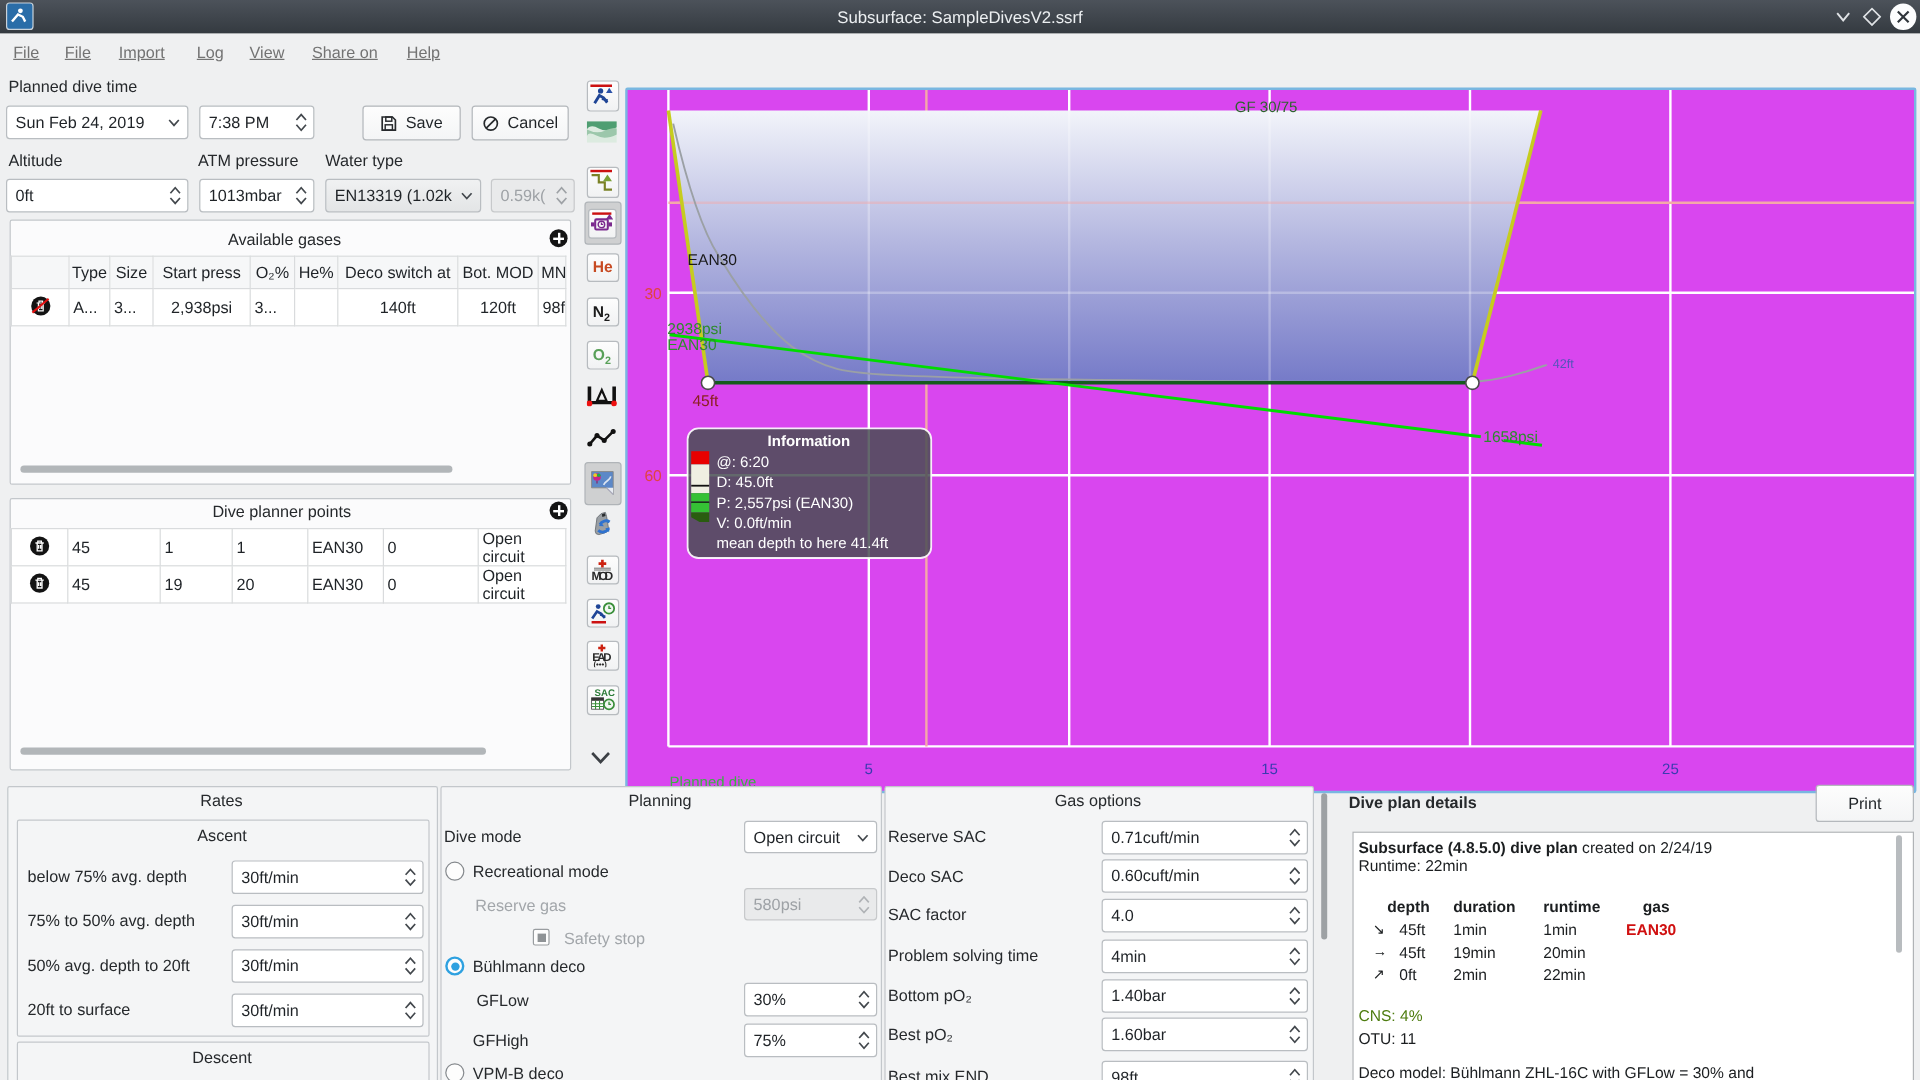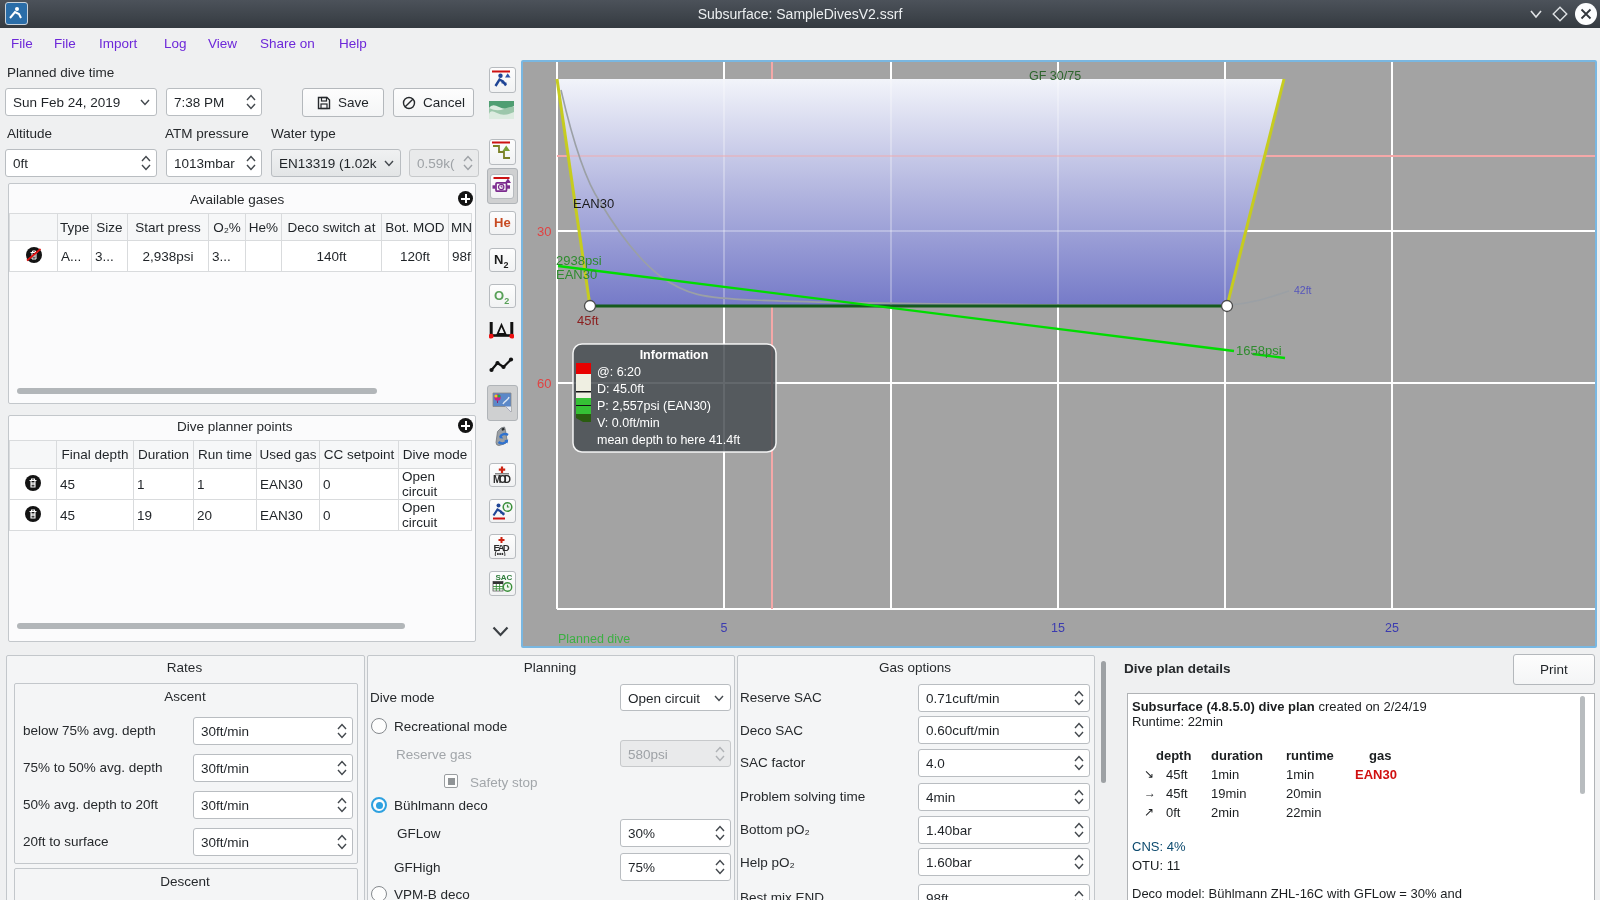--- a/index.html
+++ b/index.html
@@ -3,21 +3,21 @@
 <meta charset="utf-8">
 <style>
 html,body{margin:0;padding:0;}
 body{width:1600px;height:900px;overflow:hidden;font-family:"Liberation Sans",sans-serif;background:#eff0f1;position:relative;}
 #root{position:absolute;left:0;top:0;width:1470px;height:900px;}
 .abs{position:absolute;}
 #titlebar{left:0;top:0;width:1600px;height:28px;background:linear-gradient(#4c525a,#343a40);}
 #titletext{left:0;top:0;width:1600px;height:28px;line-height:29px;text-align:center;color:#eceff1;font-size:14px;}
 #appicon{left:5px;top:2px;width:21px;height:21px;background:#2a6da8;border:1px solid #c9d2da;border-radius:3px;}
 #menubar{left:0;top:28px;width:1600px;height:32px;background:#eff0f1;}
-.menuitem{position:absolute;top:36px;font-size:13.5px;color:#6d28d9;}
+.menuitem{position:absolute;top:36px;font-size:13.5px;color:#737373;text-decoration:underline;}
 .label{position:absolute;font-size:13.5px;color:#26292c;white-space:nowrap;}
 .spin,.combo{position:absolute;background:#fff;border:1px solid #b9bdc1;border-radius:3px;font-size:13.5px;color:#1f2327;white-space:nowrap;}
 .spin span,.combo span{position:absolute;left:7px;top:50%;transform:translateY(-50%);}
 .spin svg,.combo svg{position:absolute;right:4px;top:50%;transform:translateY(-50%);}
 .spin.dis{background:#e9eaeb;border-color:#c7c9cb;color:#9ea2a6;}
 .combo.gray{background:linear-gradient(#f0f1f2,#e3e5e6);}
 .btn{position:absolute;background:linear-gradient(#fdfdfd,#f4f5f6);border:1px solid #b4b8bc;border-radius:3px;font-size:13.5px;color:#1f2327;display:flex;align-items:center;justify-content:center;gap:7px;}
 .panel{position:absolute;background:#f4f5f6;border:1px solid #c3c7cb;border-radius:2px;}
 .plus{position:absolute;width:15px;height:15px;border-radius:50%;background:#141414;}
 .plus:before{content:"";position:absolute;left:3px;top:6.5px;width:9px;height:2px;background:#fff;}
@@ -177,29 +177,20 @@
 <colgroup>
         <col style="width:47px">
         <col style="width:77px">
         <col style="width:60px">
         <col style="width:63px">
         <col style="width:63px">
         <col style="width:79px">
         <col style="width:73px">
       </colgroup>
 <tbody>
-        <tr style="height:28px">
-          <th></th>
-          <th>Final depth</th>
-          <th>Duration</th>
-          <th>Run time</th>
-          <th>Used gas</th>
-          <th>CC setpoint</th>
-          <th>Dive mode</th>
-        </tr>
 <tr style="height:31px">
           <td style="text-align:center"><svg width="18" height="18" viewBox="0 0 18 18">
               <circle cx="9" cy="9" r="8" fill="#131313"></circle>
               <path d="M5.5 6.5 H12.5 M7 6.5 V13 H11 V6.5 M8.2 8.2 V11.3 M9.8 8.2 V11.3 M7.5 6.5 V5 H10.5 V6.5" stroke="#fff" stroke-width="1.1" fill="none"></path>
             </svg></td>
           <td>45</td>
           <td>1</td>
           <td>1</td>
           <td>EAN30</td>
           <td>0</td>
@@ -317,21 +308,21 @@
       <rect x="2" y="9.5" width="10" height="9.5" fill="#fff" stroke="#444" stroke-width="0.7"></rect>
       <rect x="2" y="9.5" width="10" height="2.5" fill="#333"></rect>
       <path d="M2 14.5 H12 M2 16.8 H12 M5.3 12 V19 M8.6 12 V19" stroke="#3a8f3a" stroke-width="0.9"></path>
       <circle cx="16.5" cy="15" r="4.2" fill="#f2f7f2" stroke="#3a8f3a" stroke-width="1.4"></circle>
       <path d="M16.5 12.8 V15 L18.2 15" stroke="#3a8f3a" stroke-width="1.1" fill="none"></path>
     </svg>
 <svg class="abs" style="left:492px;top:625px" width="17" height="13" viewBox="0 0 17 13">
       <path d="M1.5 2.5 L8.5 10 L15.5 2.5" stroke="#3c4045" stroke-width="2.2" fill="none"></path>
     </svg>
 
-<div class="abs" id="chart" style="left:521px;top:60px;width:1072px;height:584px;background:#a3a3a3;border:2px solid #79b7e1;border-radius:2px">
+<div class="abs" id="chart" style="left:521px;top:73px;width:1072px;height:584px;background:#d946ef;border:2px solid #79b7e1;border-radius:2px">
 <svg width="1072" height="584" viewBox="0 0 1072 584" style="position:absolute;left:0;top:0">
 <defs>
 <linearGradient id="pg" x1="0" y1="17" x2="0" y2="244" gradientUnits="userSpaceOnUse">
 <stop offset="0" stop-color="#f2f4fa"></stop>
             <stop offset="0.5" stop-color="#b2b5df"></stop>
             <stop offset="1" stop-color="#757ac8"></stop>
 </linearGradient>
 </defs>
 
 <g stroke="#ffffff" stroke-width="2">
@@ -524,21 +515,21 @@
       </svg>
     </div>
 <span class="label" style="left:740px;top:822px">Bottom pO₂</span>
 <div class="spin" style="left:918px;top:816px;width:170px;height:26px">
       <span>1.40bar</span>
       <svg width="12" height="18" viewBox="0 0 12 18">
         <path d="M2 7 L6 2.5 L10 7" fill="none" stroke="#43484d" stroke-width="1.4"></path>
         <path d="M2 11 L6 15.5 L10 11" fill="none" stroke="#43484d" stroke-width="1.4"></path>
       </svg>
     </div>
-<span class="label" style="left:740px;top:855px">Help pO₂</span>
+<span class="label" style="left:740px;top:855px">Best pO₂</span>
 <div class="spin" style="left:918px;top:848px;width:170px;height:26px">
       <span>1.60bar</span>
       <svg width="12" height="18" viewBox="0 0 12 18">
         <path d="M2 7 L6 2.5 L10 7" fill="none" stroke="#43484d" stroke-width="1.4"></path>
         <path d="M2 11 L6 15.5 L10 11" fill="none" stroke="#43484d" stroke-width="1.4"></path>
       </svg>
     </div>
 <span class="label" style="left:740px;top:890px">Best mix END</span>
 <div class="spin" style="left:918px;top:884px;width:170px;height:26px">
       <span>98ft</span>
@@ -572,17 +563,17 @@
       <span class="abs" style="left:1166px">45ft</span>
       <span class="abs" style="left:1211px">19min</span>
       <span class="abs" style="left:1286px">20min</span>
     </div>
 <div class="abs" style="font-size:13px;color:#1b1e20;top:805px">
       <span class="abs" style="left:1144px;font-size:12px">↗</span>
       <span class="abs" style="left:1166px">0ft</span>
       <span class="abs" style="left:1211px">2min</span>
       <span class="abs" style="left:1286px">22min</span>
     </div>
-<div class="abs" style="left:1132px;top:839px;font-size:13px;color:#0c4a6e">CNS: 4%</div>
+<div class="abs" style="left:1132px;top:839px;font-size:13px;color:#4d7c0f">CNS: 4%</div>
 <div class="abs" style="left:1132px;top:858px;font-size:13px;color:#1b1e20">OTU: 11</div>
 <div class="abs" style="left:1132px;top:886px;font-size:13px;color:#1b1e20">Deco model: Bühlmann ZHL-16C with GFLow = 30% and GFHigh =</div>
 <div class="vscroll" style="left:1580px;top:696px;height:98px;width:5px;background:#b8bcbf"></div>
 </div>
 
 </body></html>

